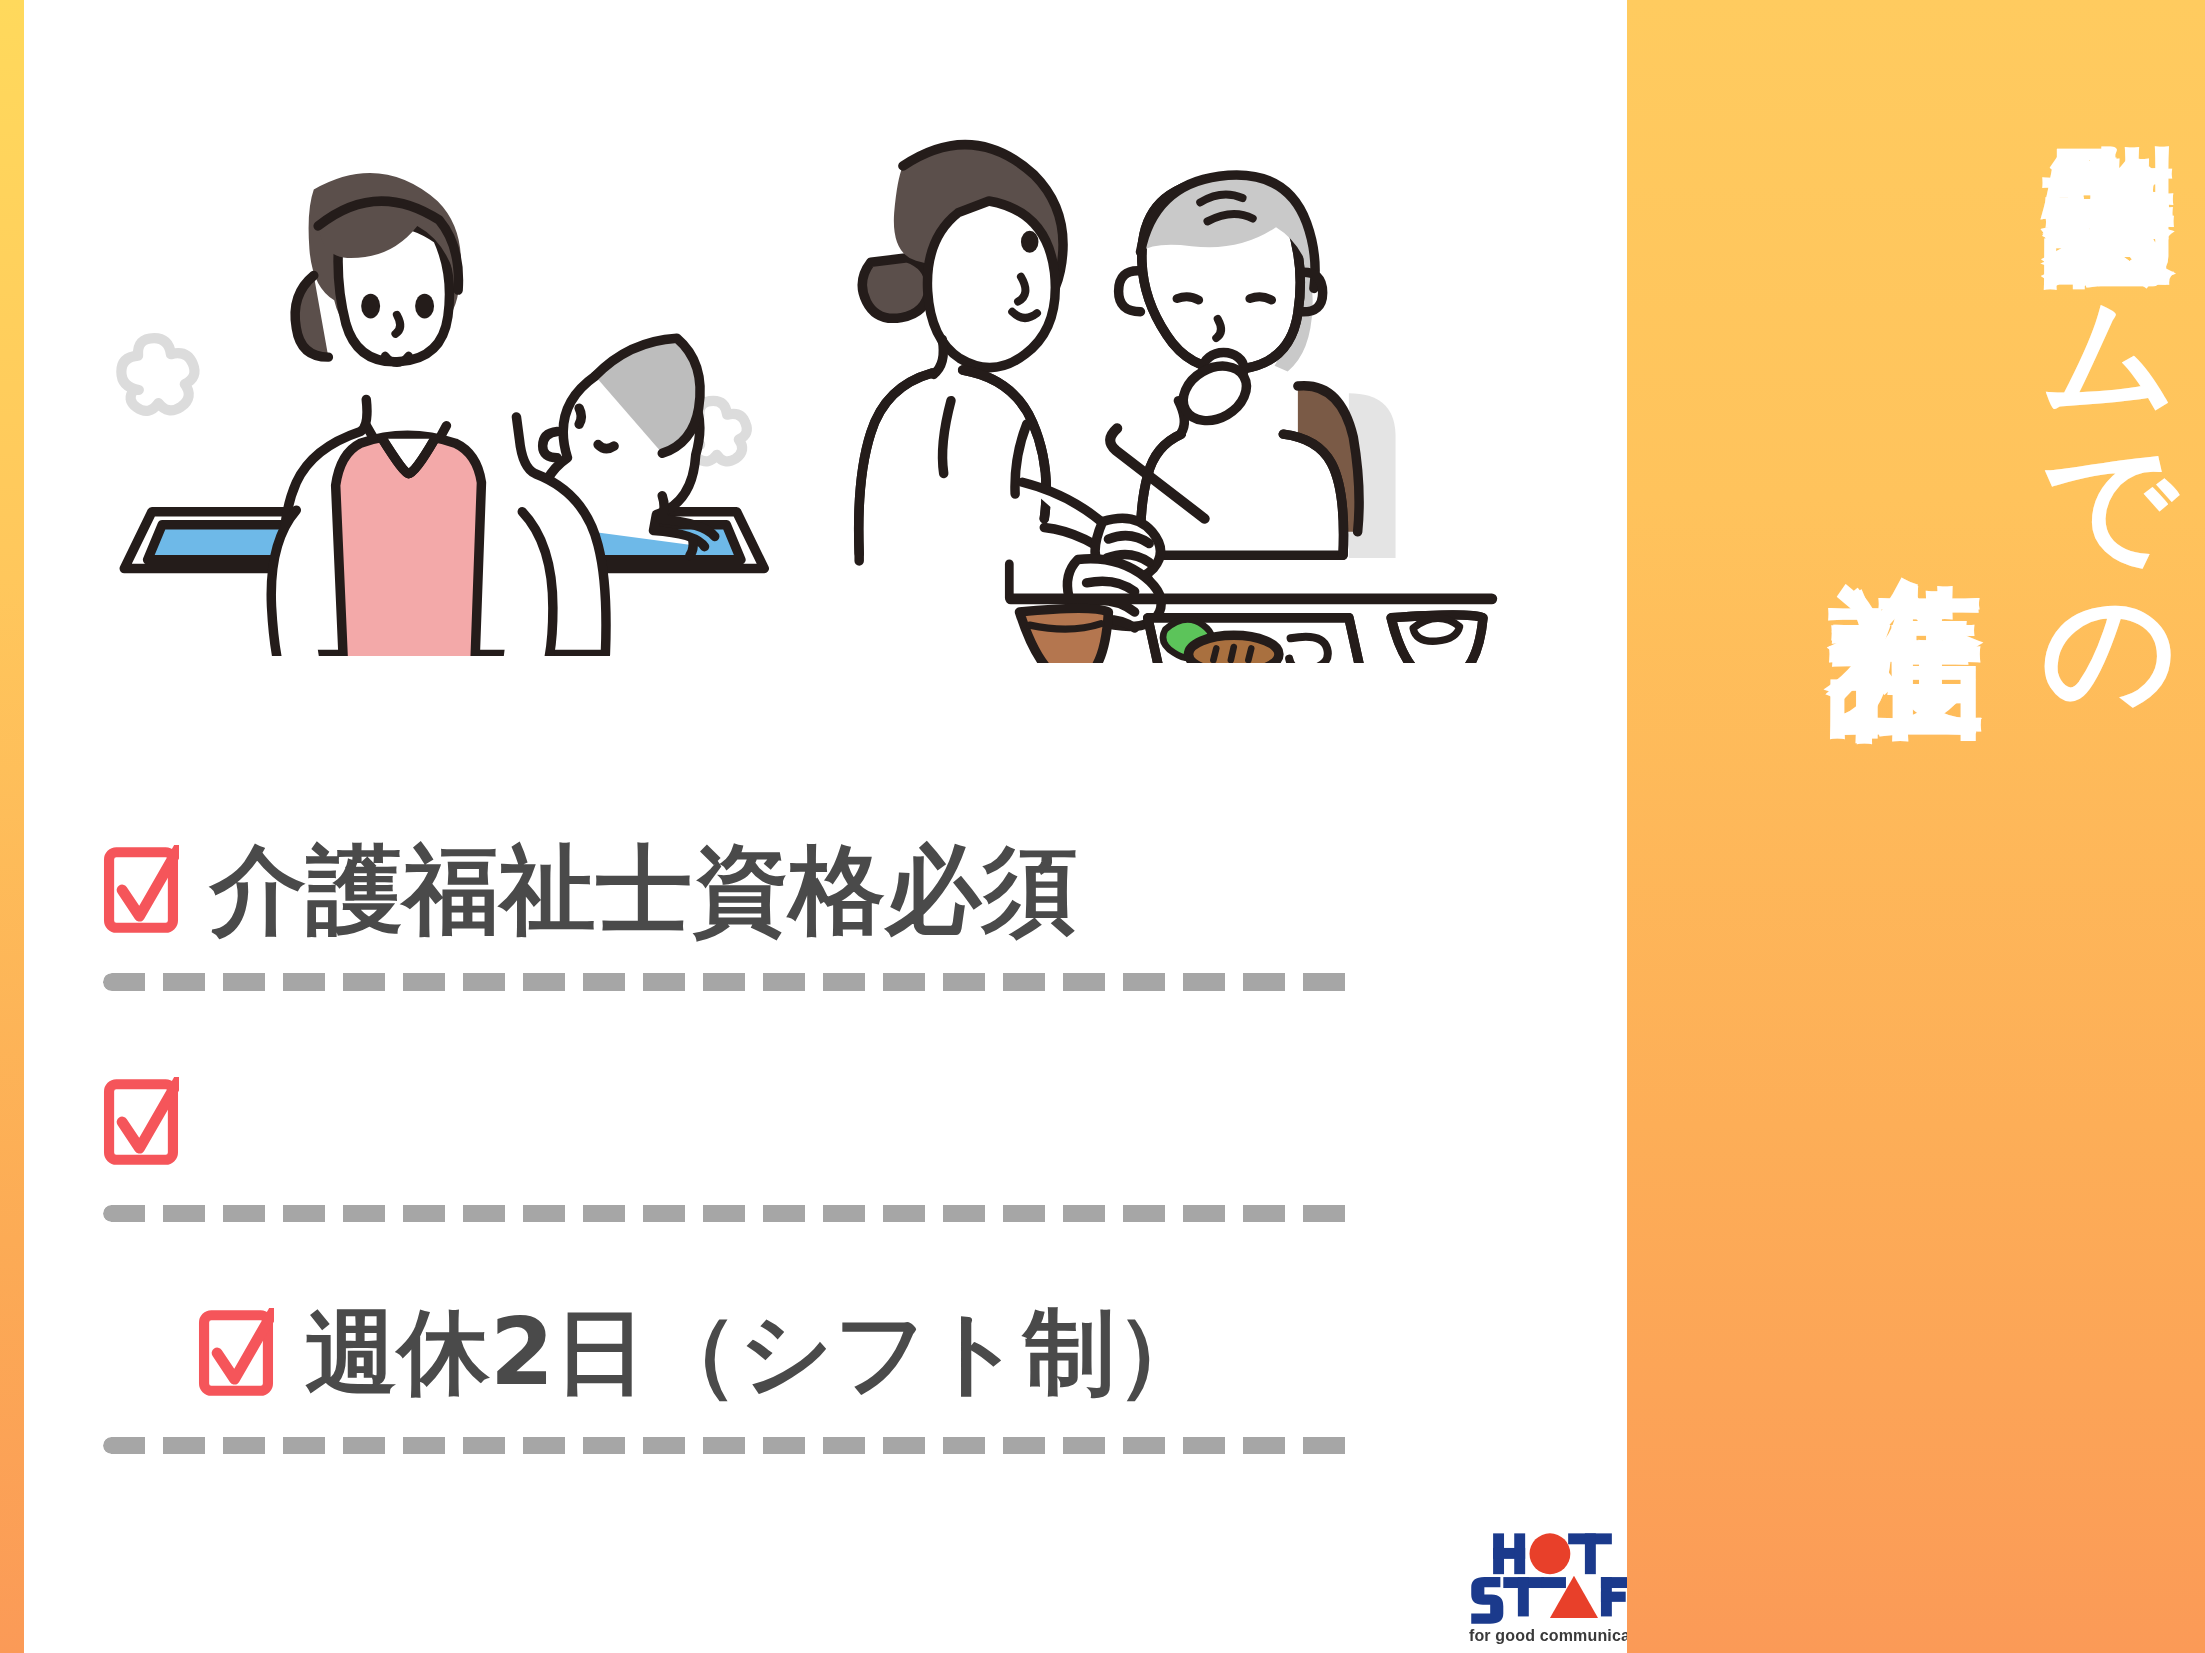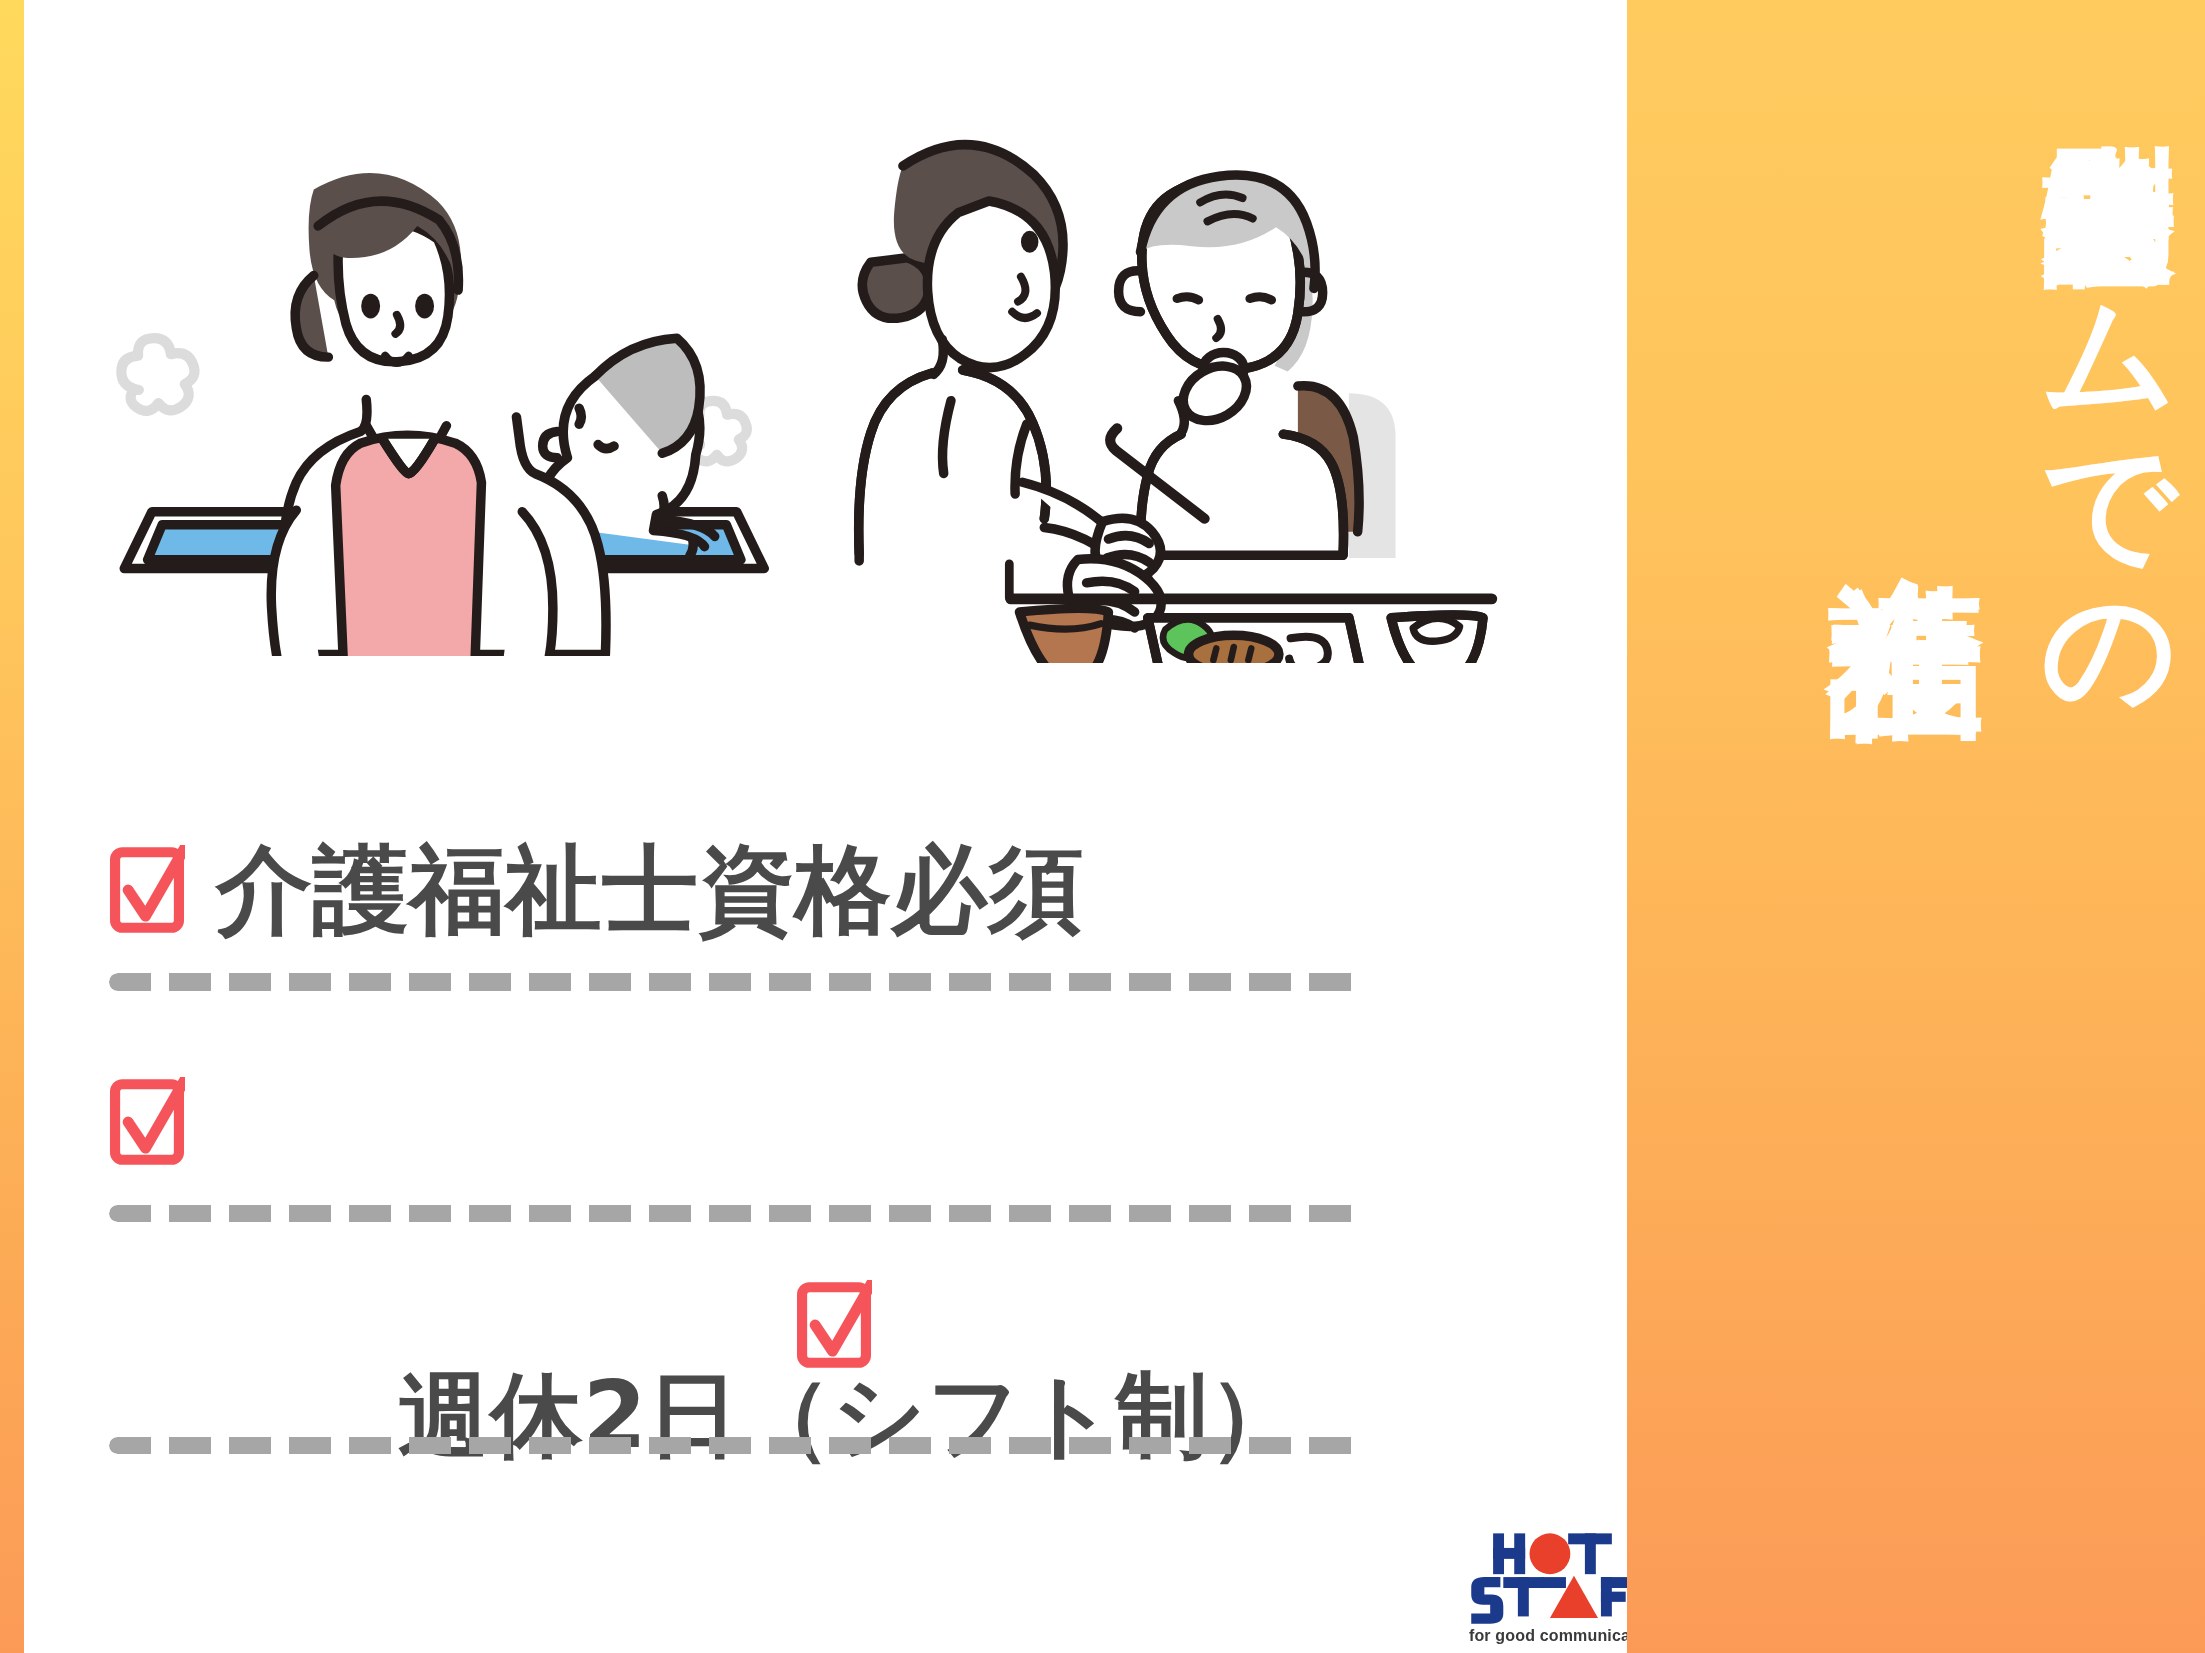--- a/index.html
+++ b/index.html
@@ -71,31 +71,31 @@
   }
   .illus {
     position: absolute;
   }
   #illus-bath  { left: 7.3px;   top: 22px; }
   #illus-meal  { left: 758px; top: 0px;  }
 
   
   #checklist {
     position: absolute;
-    left: 109px;
+    left: 103px;
     top: 817px;
     width: 1386px;
   }
   .check-row {
     position: relative;
     display: flex;
     align-items: center;
     height: 146px;
   }
-  .check-row.row-3 { padding-left: 95px; flex-direction: column; }
+  .check-row.row-3 { padding-left: 95px; }
   .checkbox-icon {
     flex: 0 0 auto;
     width: 76px;
     height: 90px;
     margin-right: 31px;
   }
   .check-label {
     font-family: "DejaVu Sans", "Liberation Sans", sans-serif;
     font-weight: 700;
     font-size: 96px;

